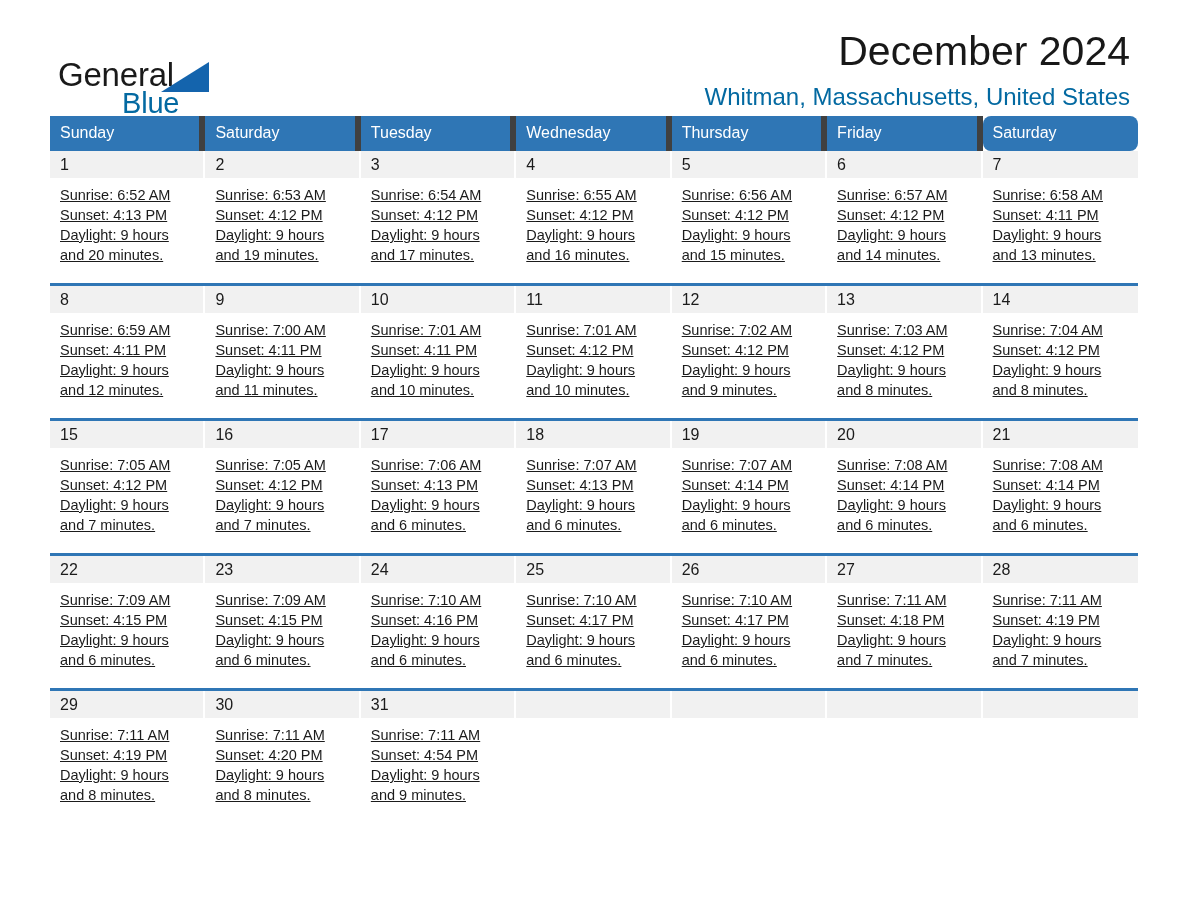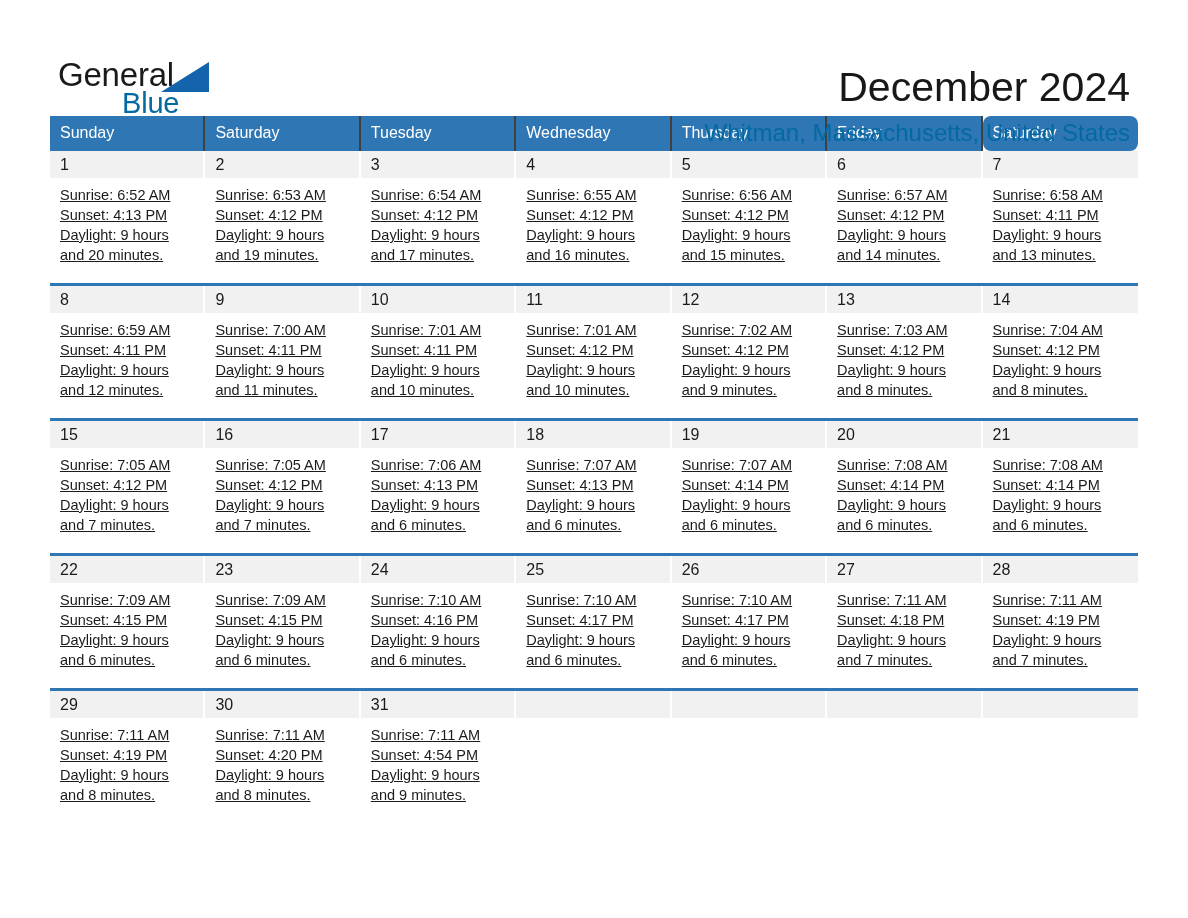--- a/index.html
+++ b/index.html
@@ -17,21 +17,21 @@
     width: 1188px;
     height: 918px;
     background: #ffffff;
     padding: 0 50px;
   }
 
   
   .top {
     position: relative;
     height: 112px;
-    padding-top: 66px;
+    padding-top: 30px;
   }
   .logo {
     position: absolute;
     left: 8px;
     top: 48px;
     width: 200px;
     height: 70px;
   }
   .logo-general {
     font-size: 33px;
@@ -92,21 +92,21 @@
 
   thead th {
     background: #2f76b5;
     color: #ffffff;
     font-size: 16px;
     font-weight: 400;
     text-align: left;
     padding: 8px 0 9px 10px;
     height: 33px;
     vertical-align: middle;
-    border-right: 2px solid #404040;
+    border-right: 6px solid #404040;
   }
   thead th:last-child { border-right: none; border-radius: 8px; }
 
   tbody tr.week-row > td {
     padding: 0;
     vertical-align: top;
     border-top: 3px solid #2f76b5;
     background: #ffffff;
   }
   tbody tr.week-row.first > td { border-top: none; }

